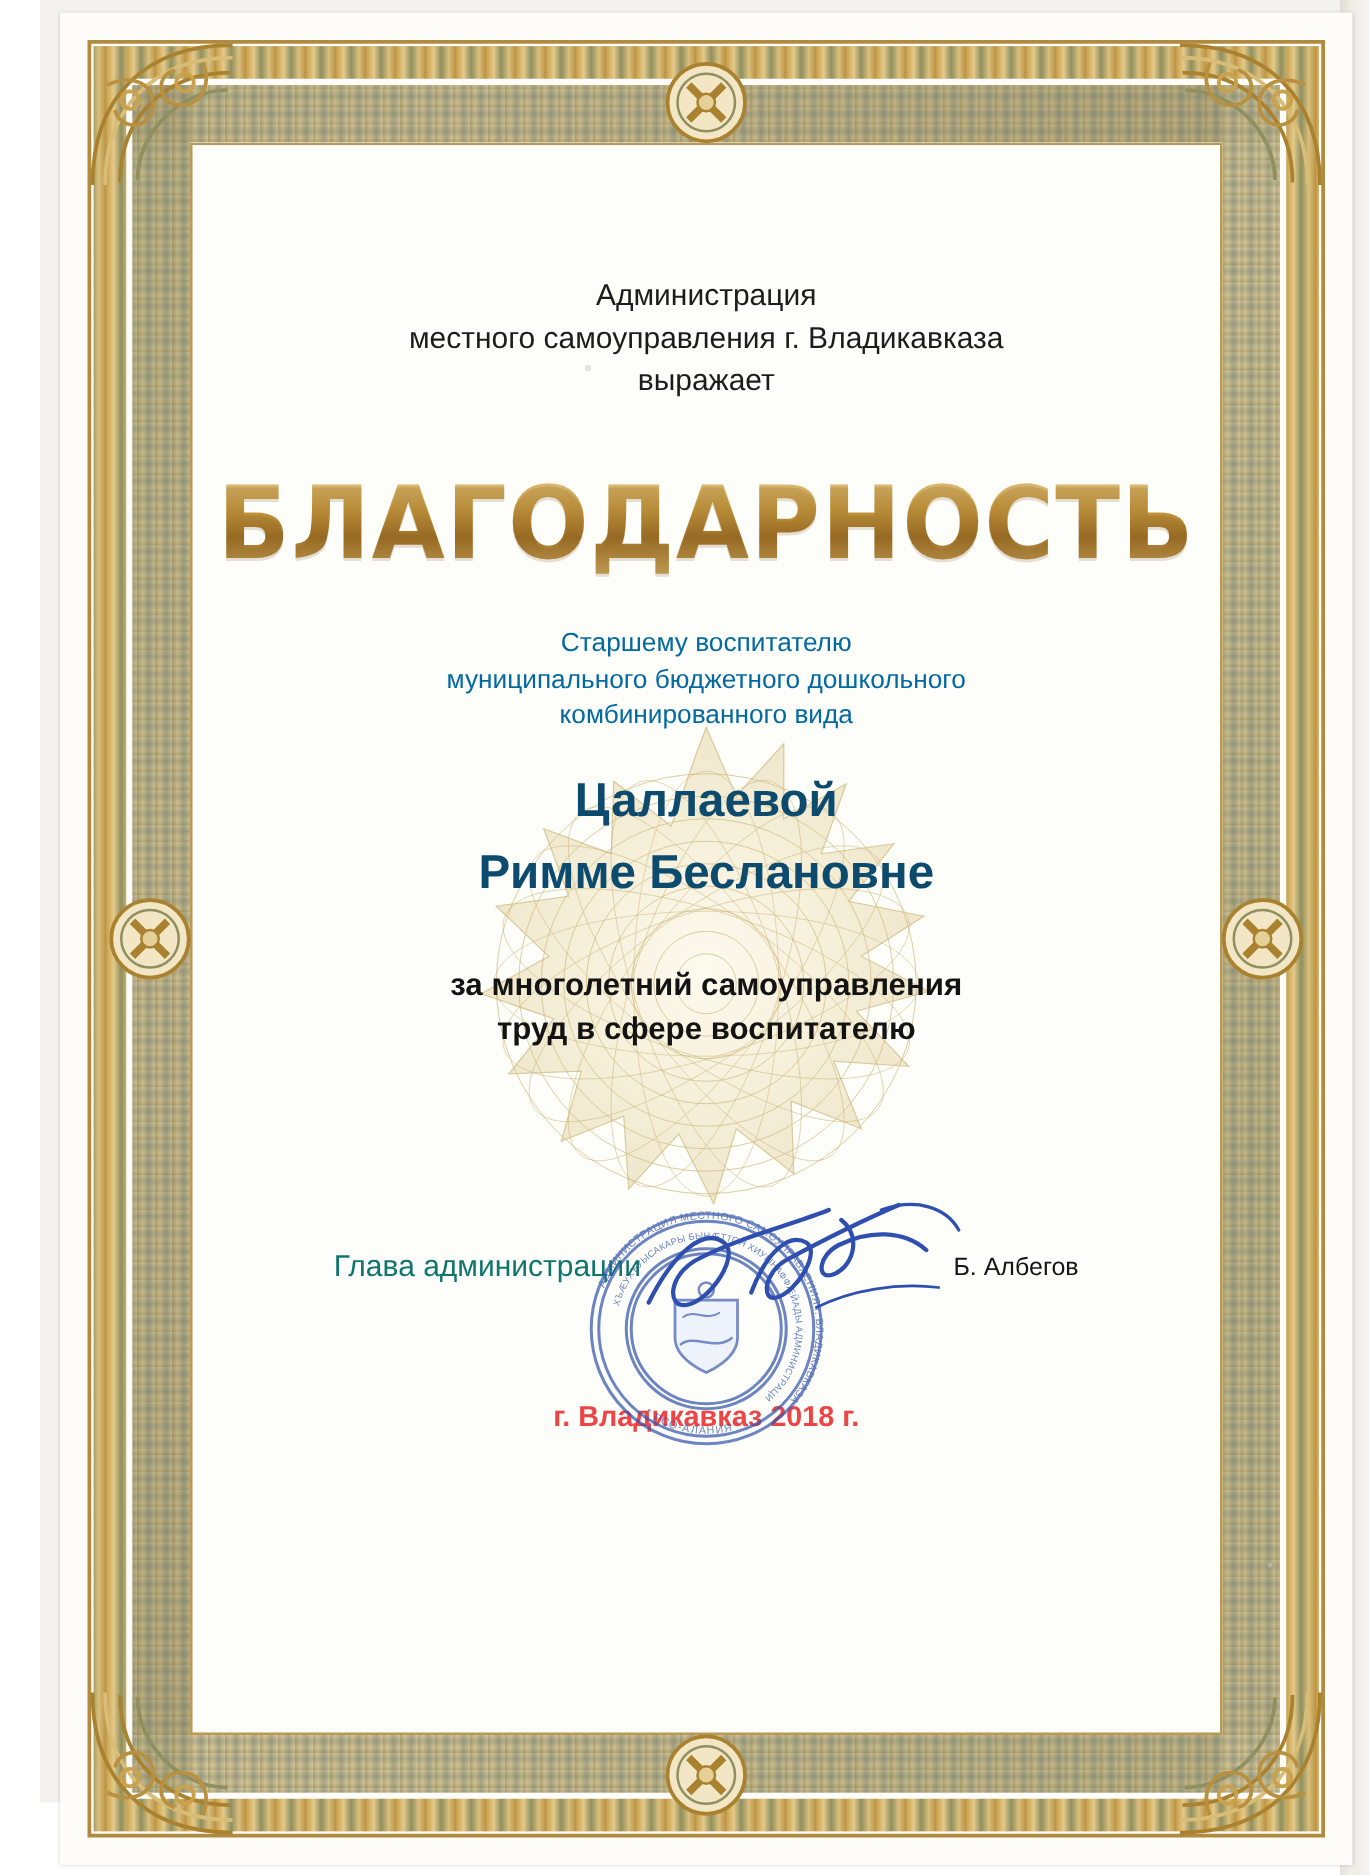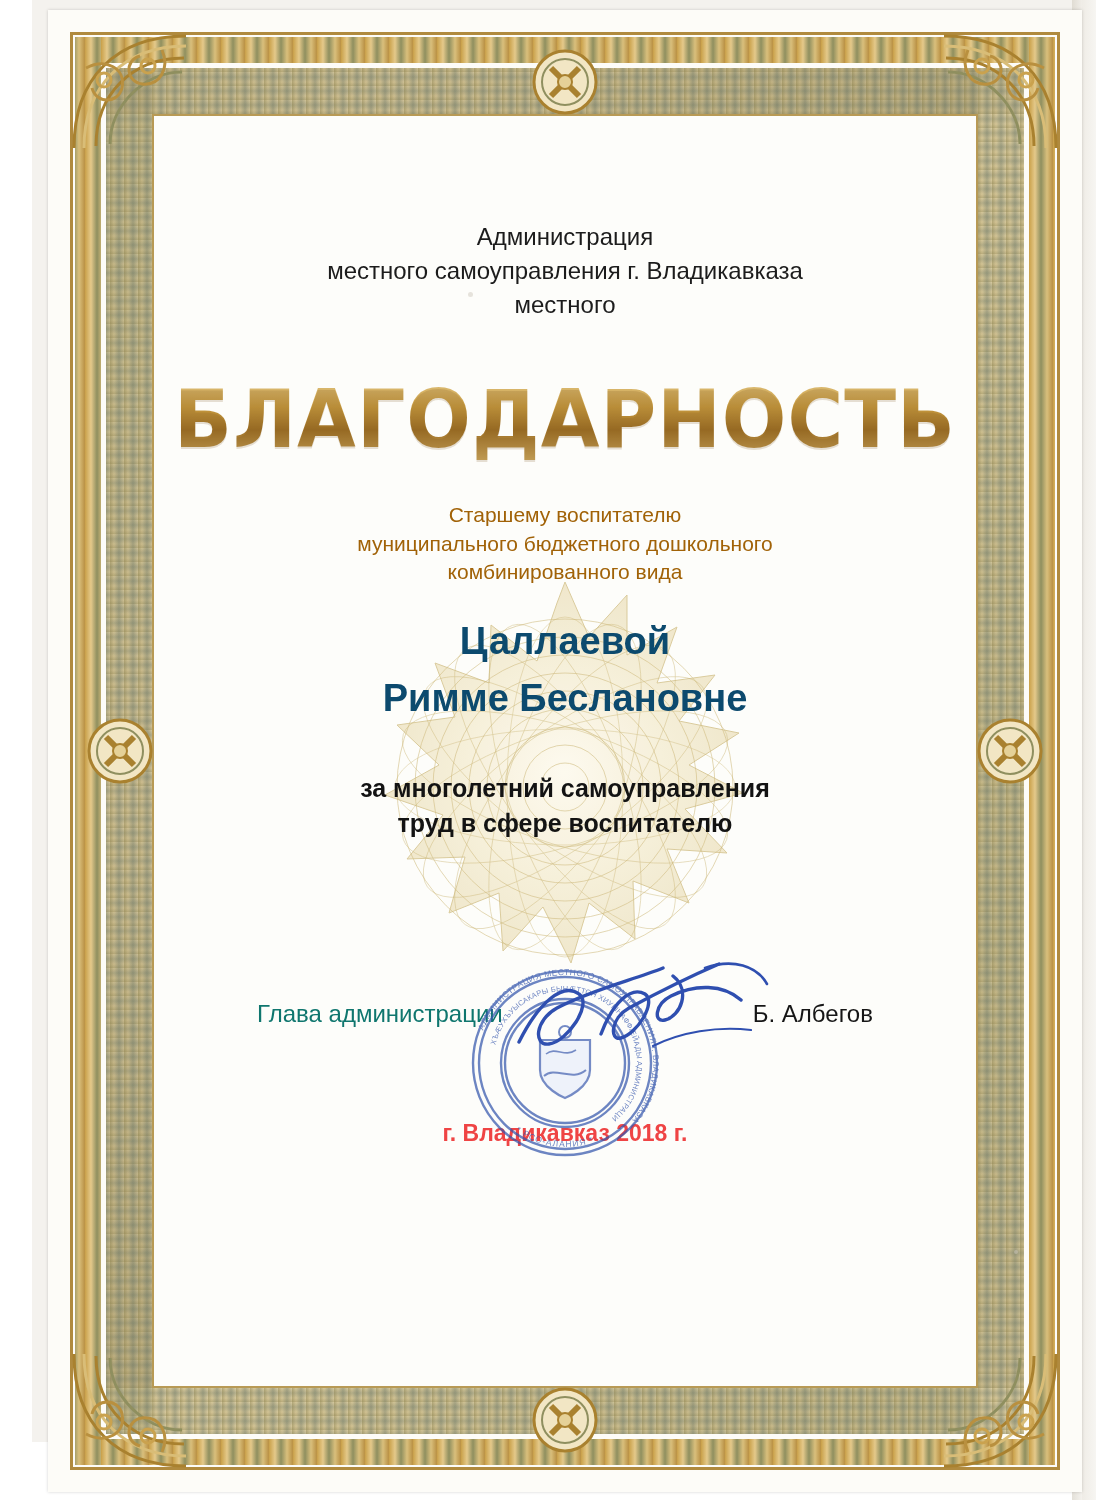--- a/index.html
+++ b/index.html
@@ -166,21 +166,21 @@
     text-shadow: 0 2px 0 rgba(120,85,25,.18);
     transform: scaleY(1.06);
   }
 
   .recipient-role {
     margin-top: 38px;
     position: relative;
     z-index: 2;
     font-size: 21px;
     line-height: 1.36;
-    color: #a16207;
+    color: #0369a1;
   }
 
   .recipient-name {
     margin-top: 26px;
     position: relative;
     z-index: 2;
     font-size: 38px;
     font-weight: 700;
     line-height: 1.5;
     color: #0c4a6e;
@@ -207,21 +207,21 @@
     gap: 0;
     z-index: 3;
   }
   .sign-title {
     font-size: 24px;
     color: #0f766e;
     white-space: nowrap;
   }
   .sign-gap { width: 250px; }
   .sign-name {
-    font-size: 24px;
+    font-size: 20px;
     color: #161616;
     white-space: nowrap;
   }
 
   .stamp {
     position: absolute;
     left: 50%; top: 838px;
     margin-left: -105px;
     width: 210px; height: 210px;
     z-index: 4;
@@ -379,21 +379,21 @@
             <ellipse rx="170" ry="58" transform="rotate(126)"></ellipse>
             <ellipse rx="170" ry="58" transform="rotate(144)"></ellipse>
             <ellipse rx="170" ry="58" transform="rotate(162)"></ellipse>
           </g>
         </g>
       </svg>
 
       <div class="issuer">
         <div>Администрация</div>
         <div>местного самоуправления г. Владикавказа</div>
-        <div>местного</div>
+        <div>выражает</div>
       </div>
 
       <div class="title">БЛАГОДАРНОСТЬ</div>
 
       <div class="recipient-role">
         <div>Старшему воспитателю</div>
         <div>муниципального бюджетного дошкольного</div>
         <div>комбинированного вида</div>
       </div>
 

